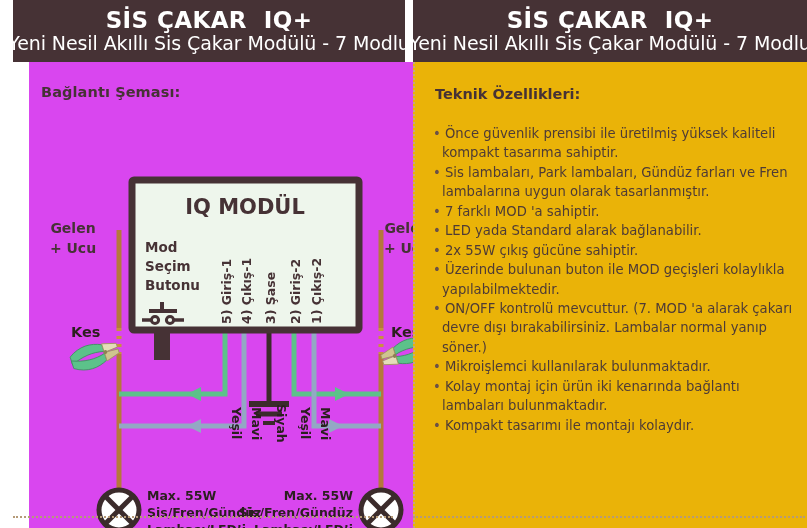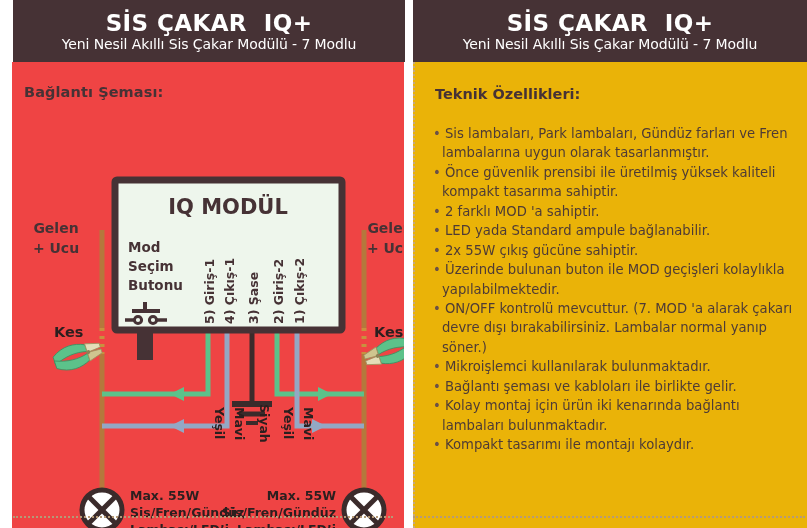--- a/index.html
+++ b/index.html
@@ -35,33 +35,33 @@
 
   .header-title {
     font-size: 23px;
     font-weight: bold;
     letter-spacing: 0.4px;
     line-height: 1.05;
     margin-bottom: 2px;
     white-space: pre;
   }
   .header-sub {
-    font-size: 14px;
+    font-size: 19px;
     font-weight: normal;
     letter-spacing: -0.1px;
     line-height: 1.05;
     white-space: pre;
   }
 
   
   #panel-left {
     position: absolute;
-    left: 12px; top: 62px;
+    left: 29px; top: 62px;
     width: 392px; height: 466px;
-    background: #ef4444;
+    background: #d946ef;
   }
   #panel-right {
     position: absolute;
     left: 413px; top: 62px;
     width: 394px; height: 466px;
     background: #eab308;
     border-left: 2px dotted #c8a87c;
   }
 
   
@@ -245,29 +245,28 @@
         <text x="324" y="455" text-anchor="end" font-family="DejaVu Sans, Liberation Sans, sans-serif" font-size="12.5" font-weight="bold" fill="#2b1f1f">Sis/Fren/Gündüz</text>
         <text x="324" y="472" text-anchor="end" font-family="DejaVu Sans, Liberation Sans, sans-serif" font-size="12.5" font-weight="bold" fill="#2b1f1f">Lambası/LED’i</text>
 
       </svg>
     </div>
   </div>
 
   <div id="panel-right">
     <div id="spec-title">Teknik Özellikleri:</div>
     <div id="spec-list">
+        <p class="spec-item"><span class="spec-bullet">• </span><span>Önce güvenlik prensibi ile üretilmiş yüksek kaliteli kompakt tasarıma sahiptir.</span></p>
         <p class="spec-item"><span class="spec-bullet">• </span><span>Sis lambaları, Park lambaları, Gündüz farları ve Fren lambalarına uygun olarak tasarlanmıştır.</span></p>
-        <p class="spec-item"><span class="spec-bullet">• </span><span>Önce güvenlik prensibi ile üretilmiş yüksek kaliteli kompakt tasarıma sahiptir.</span></p>
-        <p class="spec-item"><span class="spec-bullet">• </span><span>2 farklı MOD 'a sahiptir.</span></p>
-        <p class="spec-item"><span class="spec-bullet">• </span><span>LED yada Standard ampule bağlanabilir.</span></p>
+        <p class="spec-item"><span class="spec-bullet">• </span><span>7 farklı MOD 'a sahiptir.</span></p>
+        <p class="spec-item"><span class="spec-bullet">• </span><span>LED yada Standard alarak bağlanabilir.</span></p>
         <p class="spec-item"><span class="spec-bullet">• </span><span>2x 55W çıkış gücüne sahiptir.</span></p>
         <p class="spec-item"><span class="spec-bullet">• </span><span>Üzerinde bulunan buton ile MOD geçişleri kolaylıkla yapılabilmektedir.</span></p>
         <p class="spec-item"><span class="spec-bullet">• </span><span>ON/OFF kontrolü mevcuttur. (7. MOD 'a alarak çakarı devre dışı bırakabilirsiniz. Lambalar normal yanıp söner.)</span></p>
         <p class="spec-item"><span class="spec-bullet">• </span><span>Mikroişlemci kullanılarak bulunmaktadır.</span></p>
-        <p class="spec-item"><span class="spec-bullet">• </span><span>Bağlantı şeması ve kabloları ile birlikte gelir.</span></p>
         <p class="spec-item"><span class="spec-bullet">• </span><span>Kolay montaj için ürün iki kenarında bağlantı lambaları bulunmaktadır.</span></p>
         <p class="spec-item"><span class="spec-bullet">• </span><span>Kompakt tasarımı ile montajı kolaydır.</span></p>
       </div>
   </div>
 
   <div id="bottom-rule-left"></div>
   <div id="bottom-rule-right"></div>
 
 </div>
 

